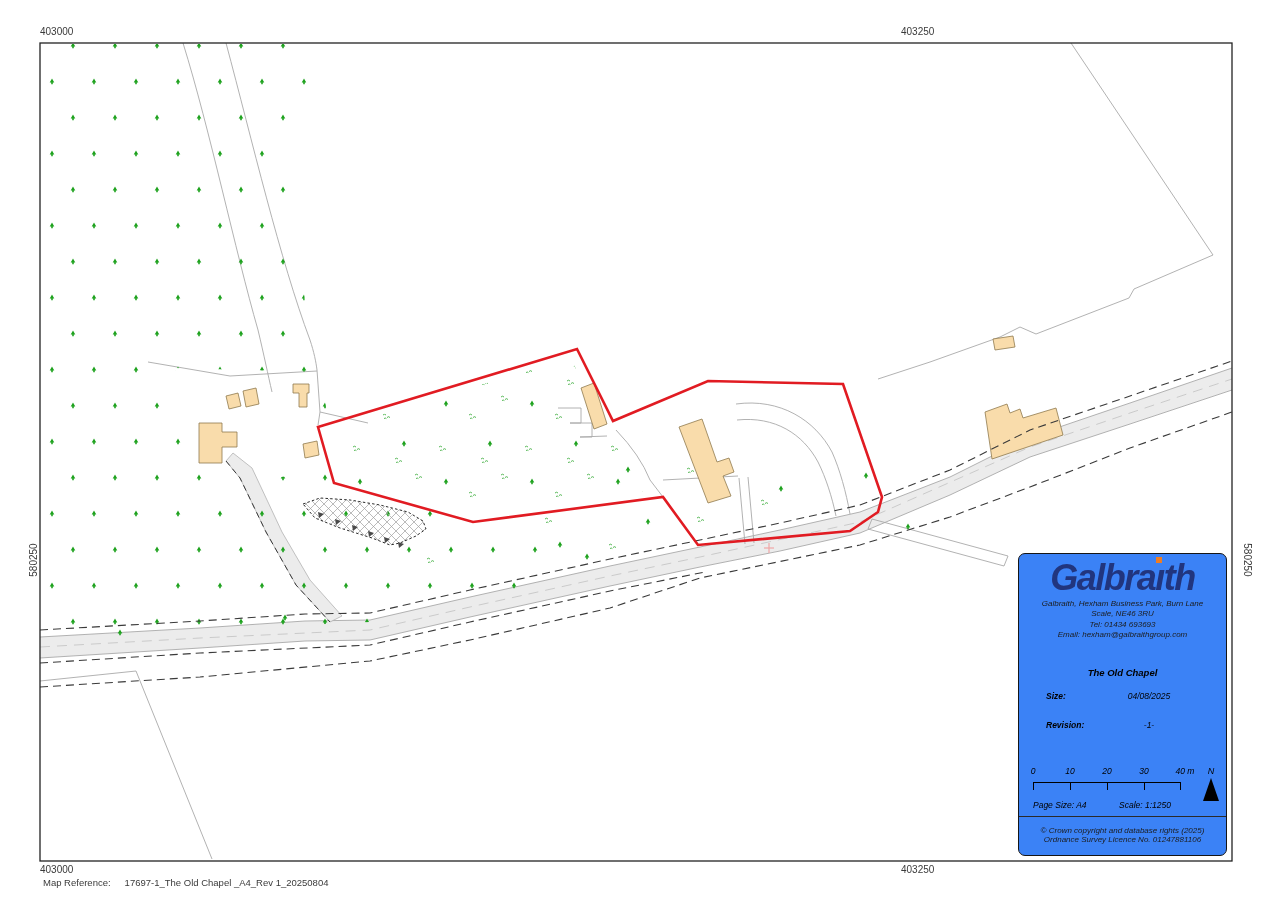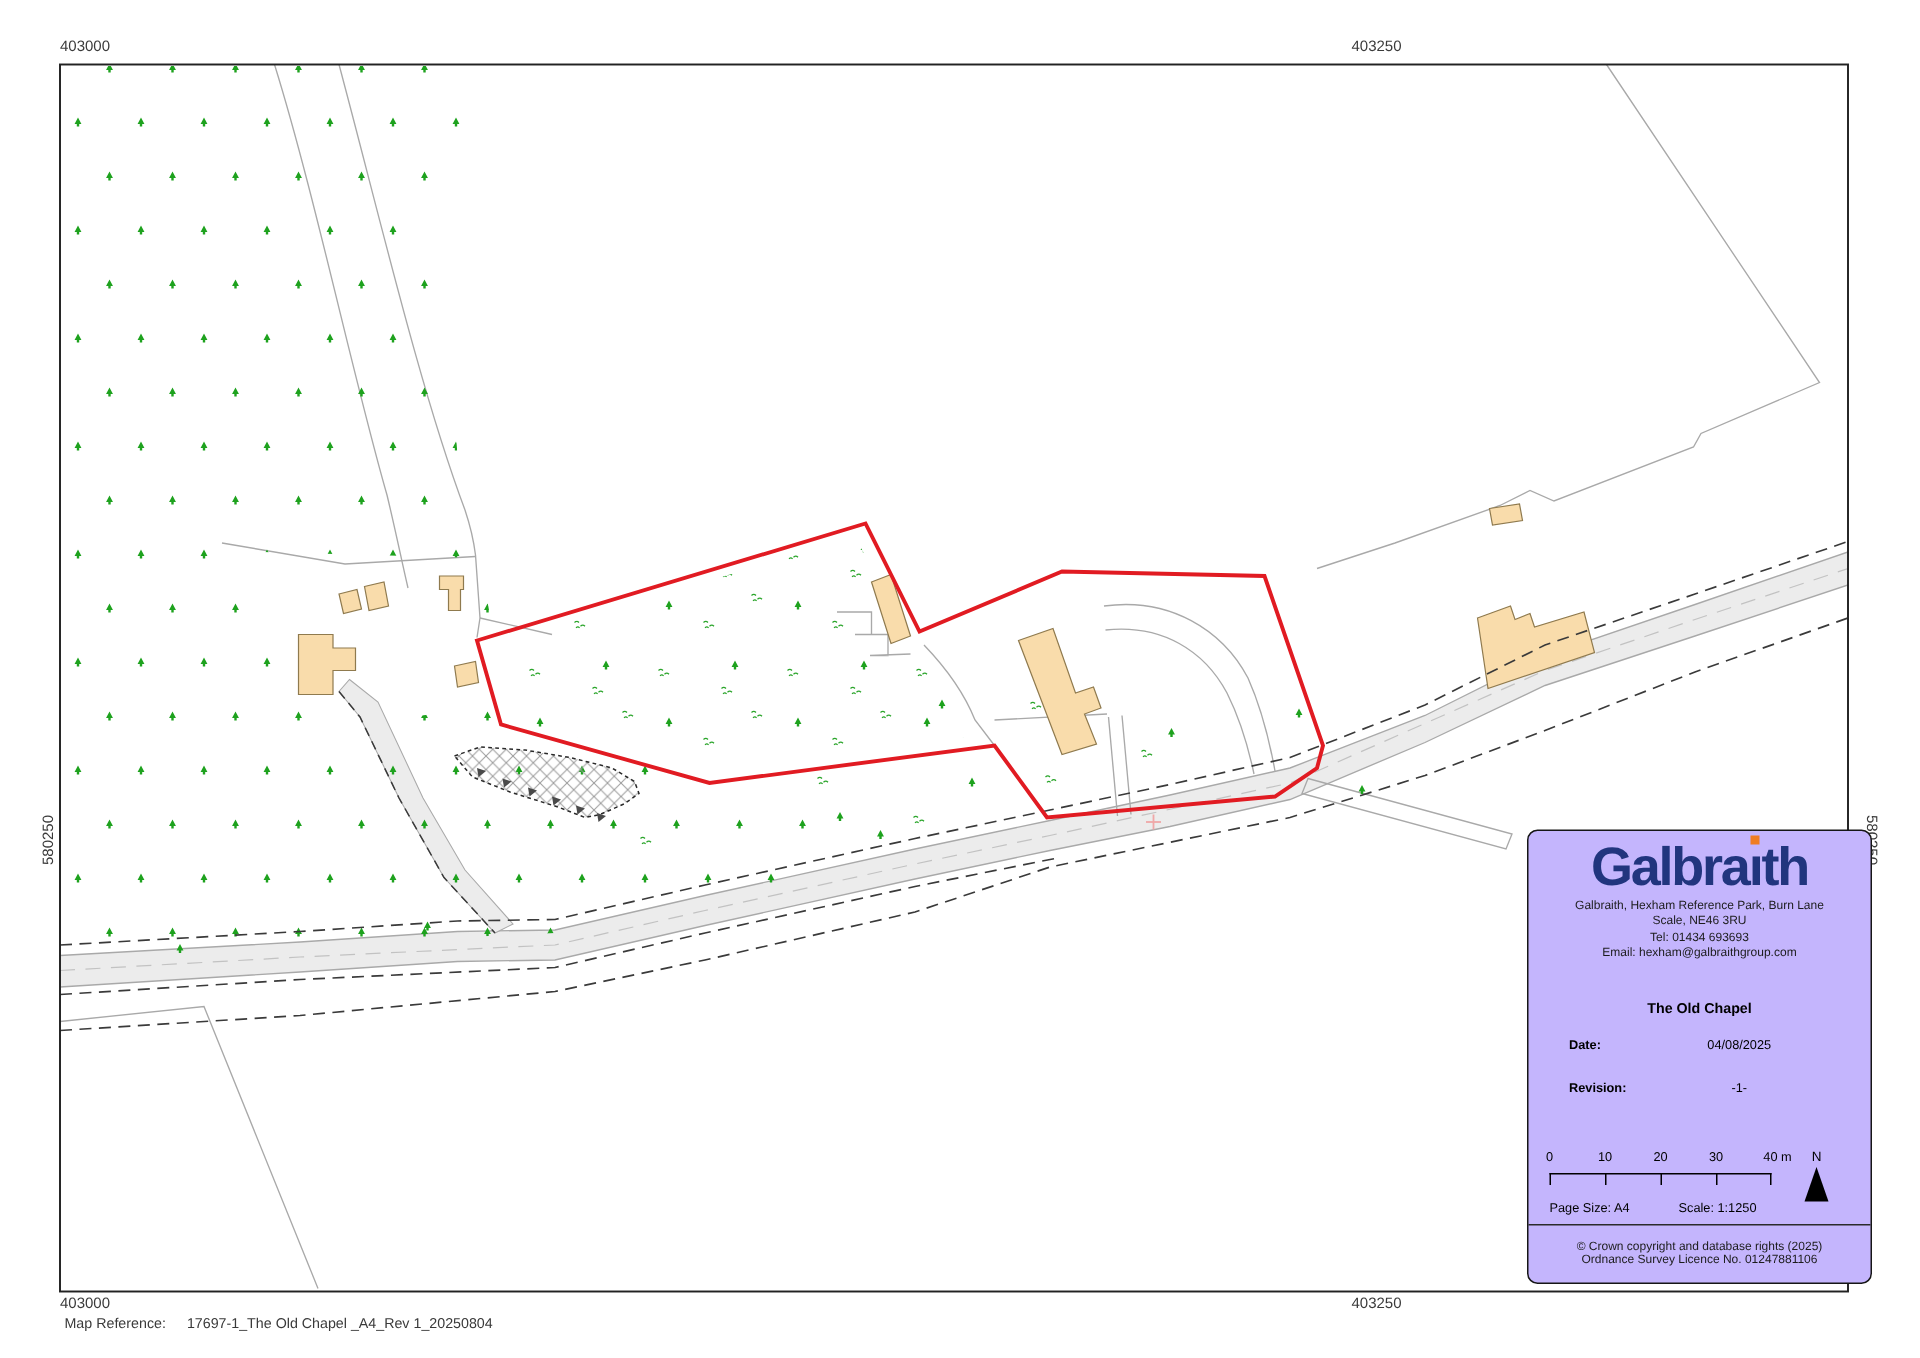--- a/index.html
+++ b/index.html
@@ -5,22 +5,22 @@
   html,body{margin:0;padding:0;background:#ffffff;}
   #stage{position:relative;width:1280px;height:905px;background:#ffffff;overflow:hidden;
          font-family:"Liberation Sans", sans-serif;color:#333;}
   #mapsvg{position:absolute;left:0;top:0;}
   .gridlab{position:absolute;font-size:10px;color:#3a3a3a;white-space:nowrap;}
   .gridlab.vert-l{transform:translate(-50%,-50%) rotate(-90deg);}
   .gridlab.vert-r{transform:translate(-50%,-50%) rotate(90deg);}
   #mapref{position:absolute;left:43px;top:877px;font-size:9.5px;color:#3a3a3a;}
   #mapref .val{margin-left:14px;}
   
-  #panel{position:absolute;left:1018px;top:553px;width:230px;height:303px;background:#c4b5fd;
-         border:1.6px solid #161616;border-radius:7px;box-sizing:border-box;z-index:5;}
+  #panel{position:absolute;left:1018px;top:553px;width:209px;height:303px;background:#3b82f6;
+         border:1.6px solid #161616;border-radius:7px;box-sizing:border-box;z-index:5;font-style:italic;}
   #logo{text-align:center;margin-top:6px;font-weight:bold;font-size:36px;letter-spacing:-1.5px;
         color:#21357e;line-height:1;}
   .logo-i{position:relative;}
   .logo-i::after{content:'';position:absolute;left:1px;top:0px;width:6px;height:6px;background:#ef7d23;}
   .addr{text-align:center;font-size:8px;line-height:1.3;color:#1c1c1c;margin-top:3px;}
   #ptitle{text-align:center;font-weight:bold;font-size:9.5px;color:#000;margin-top:26px;}
   .meta-row{display:flex;font-size:8.5px;color:#000;padding-left:27px;margin-top:13px;}
   .meta-row .lbl{width:60px;font-weight:bold;}
   .meta-row .val{flex:1;text-align:center;padding-right:34px;}
   #sbwrap{position:absolute;left:0;top:212px;width:100%;height:46px;}
@@ -169,28 +169,28 @@
   <div class="gridlab vert-l" style="left:33px;top:560px;">580250</div>
   <div class="gridlab vert-r" style="left:1247px;top:560px;">580250</div>
 
   <div id="mapref">
     <span>Map Reference:</span><span class="val">17697-1_The Old Chapel _A4_Rev 1_20250804</span>
   </div>
 
   <div id="panel">
     <div id="logo"><span>Galbra</span><span class="logo-i">ı</span><span>th</span></div>
     <div class="addr">
-      <div>Galbraith, Hexham Reference Park, Burn Lane</div>
+      <div>Galbraith, Hexham Business Park, Burn Lane</div>
       <div>Scale, NE46 3RU</div>
       <div>Tel: 01434 693693</div>
       <div>Email: hexham@galbraithgroup.com</div>
     </div>
     <div id="ptitle">The Old Chapel</div>
     <div class="meta-row">
-      <span class="lbl">Date:</span>
+      <span class="lbl">Size:</span>
       <span class="val">04/08/2025</span>
     </div>
     <div class="meta-row" style="margin-top:19px;">
       <span class="lbl">Revision:</span>
       <span class="val">-1-</span>
     </div>
 
     <div id="sbwrap">
       <span class="sbnum" style="left:14px;">0</span>
       <span class="sbnum" style="left:51px;">10</span>

